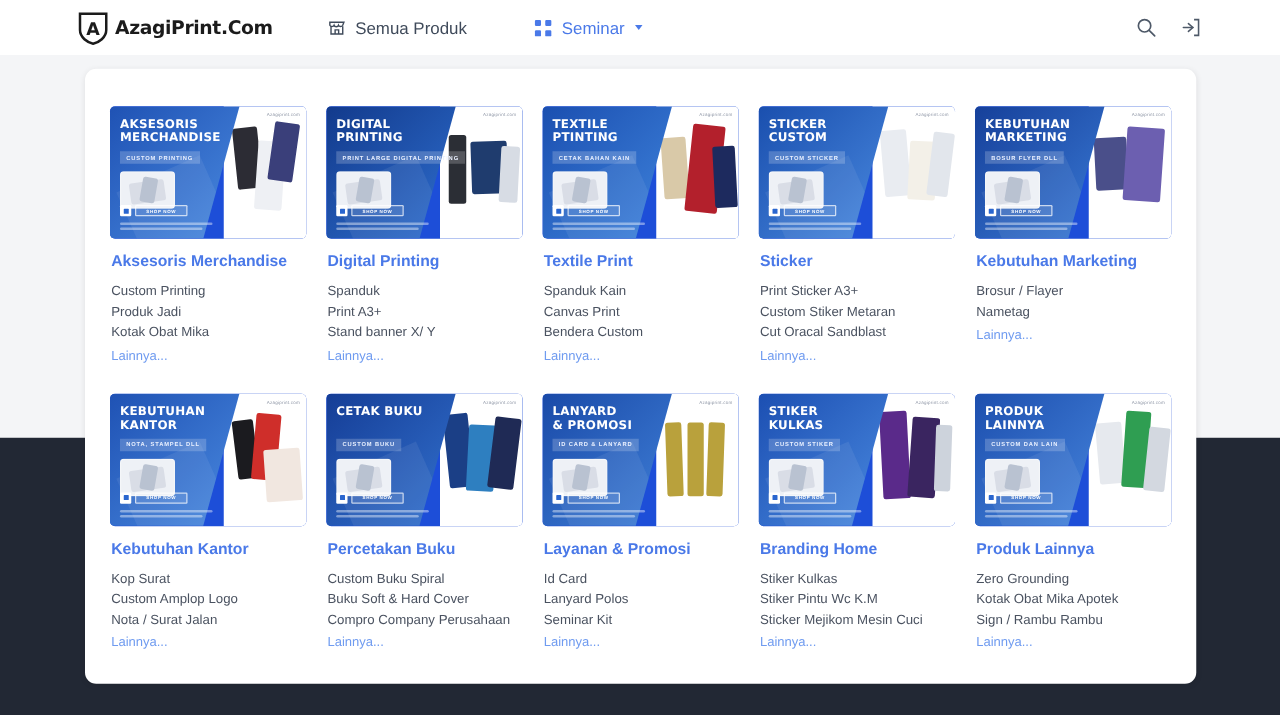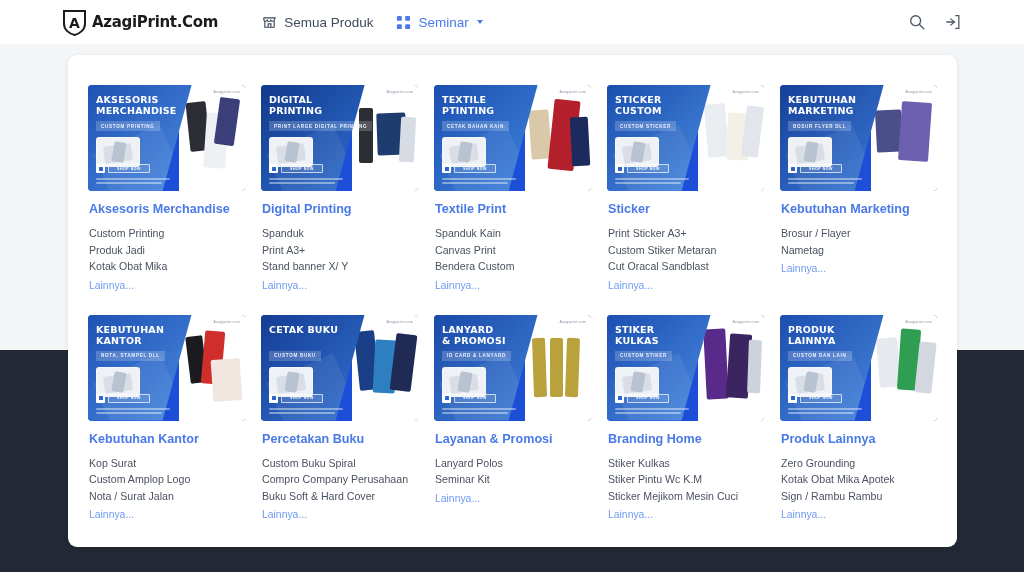--- a/index.html
+++ b/index.html
@@ -50,21 +50,21 @@
     font-size: 15px;
     font-weight: 700;
     color: #1b1b1b;
     letter-spacing: -0.3px;
     font-family: "DejaVu Sans", sans-serif;
   }
   .nav {
     display: flex;
     align-items: flex-start;
     margin-left: 44px;
-    gap: 23px;
+    gap: 54px;
   }
   .nav-item {
     display: flex;
     align-items: center;
     gap: 7px;
     font-size: 13.5px;
     color: #3f4a5a;
     cursor: pointer;
   }
   .nav-item.active { color: #4a79e8; }
@@ -567,22 +567,22 @@
        <span class="btn-pill">SHOP NOW</span>
      </div>
      <div class="banner-fine">
        <span style="width:74px"></span>
               <span style="width:66px"></span>
      </div>
    </div>
    <div class="card-title">Percetakan Buku</div>
    <ul class="sub-list">
      <li>Custom Buku Spiral</li>
+            <li>Buku Soft &amp; Hard Cover</li>
             <li>Compro Company Perusahaan</li>
-            <li>Buku Soft &amp; Hard Cover</li>
    </ul>
    <span class="more-link">Lainnya...</span></div>
         <div class="card"><div class="banner">
      <div class="banner-right">
        <div class="prod" style="left:12%;top:22%;width:20%;height:56%;background:#b9a13c;transform:rotate(-2deg);"></div>
               <div class="prod" style="left:38%;top:22%;width:20%;height:56%;background:#b9a13c;transform:rotate(0deg);"></div>
               <div class="prod" style="left:62%;top:22%;width:20%;height:56%;background:#b9a13c;transform:rotate(2deg);"></div>
        <div class="wm">Azagiprint.com</div>
      </div>
      <div class="banner-left" style="background:linear-gradient(135deg,#1a4aa8 0%,#4080d8 100%);"></div>
@@ -599,20 +599,21 @@
               </span>
        <span class="btn-pill">SHOP NOW</span>
      </div>
      <div class="banner-fine">
        <span style="width:74px"></span>
               <span style="width:66px"></span>
      </div>
    </div>
    <div class="card-title">Layanan &amp; Promosi</div>
    <ul class="sub-list">
+     <li>Id Card</li>
             <li>Lanyard Polos</li>
             <li>Seminar Kit</li>
    </ul>
    <span class="more-link">Lainnya...</span></div>
         <div class="card"><div class="banner">
      <div class="banner-right">
        <div class="prod" style="left:10%;top:14%;width:34%;height:66%;background:#5a2a8a;transform:rotate(-3deg);"></div>
               <div class="prod" style="left:46%;top:18%;width:34%;height:60%;background:#3a2560;transform:rotate(4deg);"></div>
               <div class="prod" style="left:76%;top:24%;width:20%;height:50%;background:#cdd3dc;transform:rotate(2deg);"></div>
        <div class="wm">Azagiprint.com</div>

